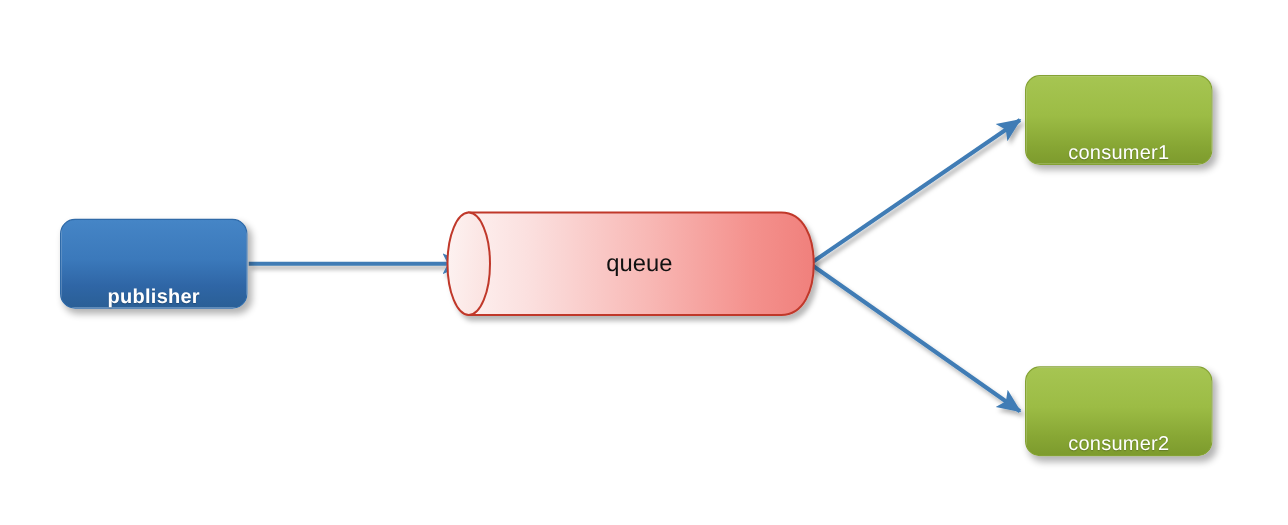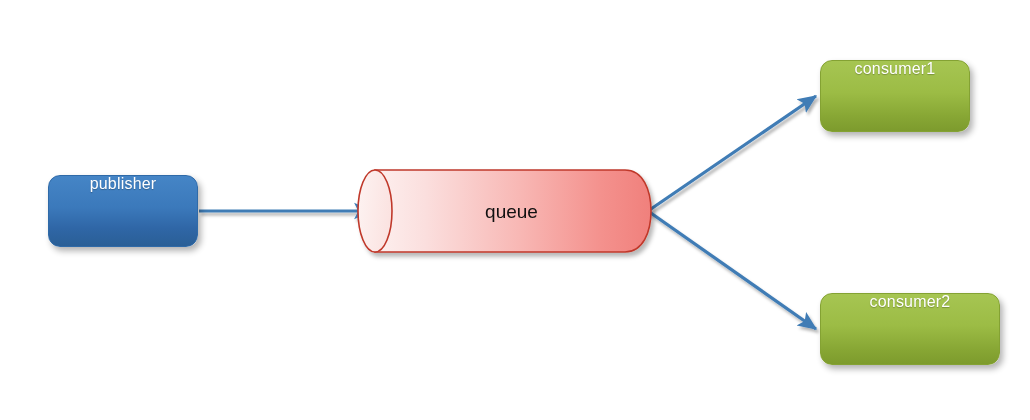--- a/index.html
+++ b/index.html
@@ -22,52 +22,53 @@
     left: 0;
     top: 0;
     width: 1030px;
     height: 420px;
   }
   
   .node-box {
     position: absolute;
     border-radius: 12px;
     display: flex;
-    align-items: flex-start;
+    align-items: flex-end;
     justify-content: center;
     box-sizing: border-box;
     box-shadow: 3px 4px 6px rgba(0,0,0,0.30);
   }
   .node-box .node-label {
     color: #ffffff;
     font-size: 16px;
     letter-spacing: 0.2px;
     line-height: 1;
     text-shadow: 0 1px 1px rgba(0,0,0,0.25);
   }
   #publisher-node {
     left: 48px;
     top: 175px;
     width: 150px;
     height: 72px;
     background: linear-gradient(to bottom, #4585c6 0%, #3b79bb 45%, #2f66a6 75%, #2a5f96 100%);
     border: 1px solid #2f6aa8;
+    font-weight: bold;
   }
   #consumer1-node {
     left: 820px;
     top: 60px;
     width: 150px;
     height: 72px;
     background: linear-gradient(to bottom, #a6c552 0%, #9cbc45 45%, #87a634 80%, #7d9b2d 100%);
     border: 1px solid #84a233;
   }
   #consumer2-node {
     left: 820px;
     top: 293px;
-    width: 180px;
+    width: 150px;
     height: 72px;
     background: linear-gradient(to bottom, #a6c552 0%, #9cbc45 45%, #87a634 80%, #7d9b2d 100%);
     border: 1px solid #84a233;
   }
   
   #queue-node {
     position: absolute;
     left: 375px;
     top: 170px;
     width: 273px;

